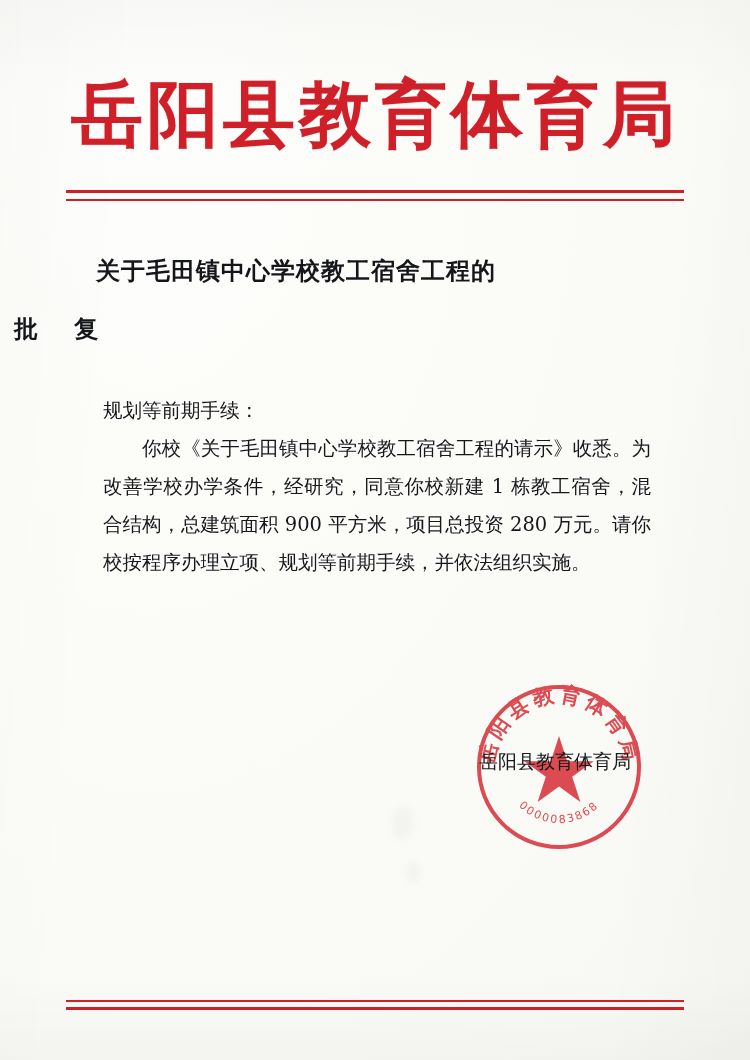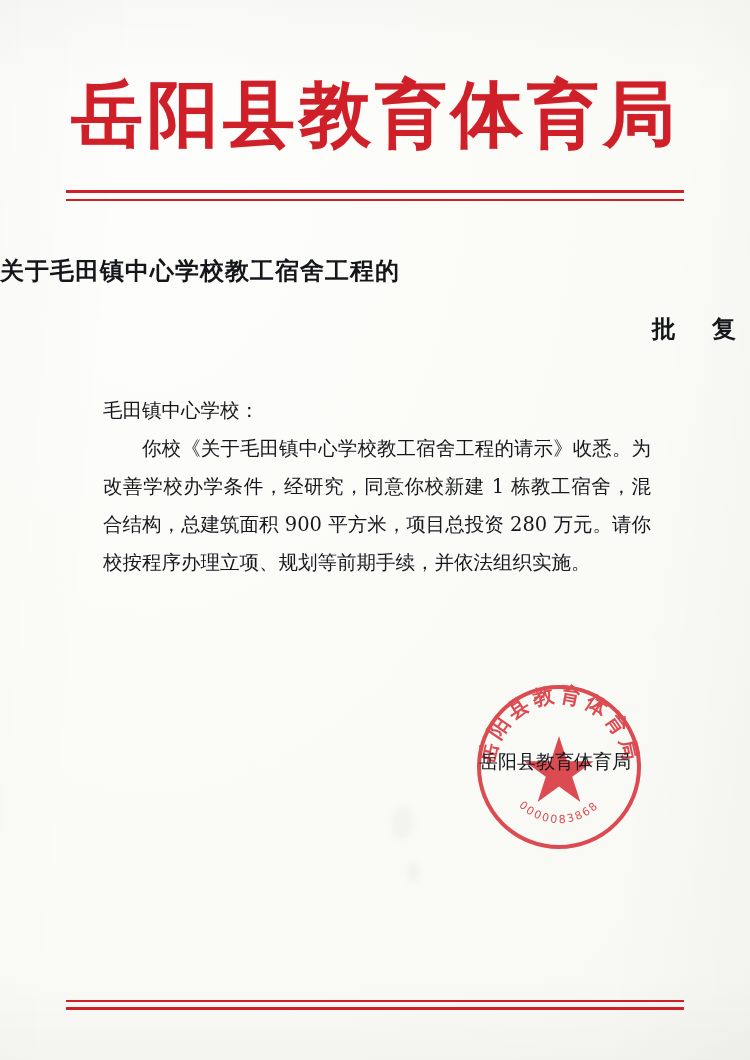--- a/index.html
+++ b/index.html
@@ -65,31 +65,32 @@
   }
   .header-rule.r1 { top: 190px; }
   .header-rule.r2 { top: 199px; height: 2px; }
 
   
   .doc-title {
     position: absolute;
     top: 255px;
     left: 0;
     width: 592px;
+    text-align: center;
     font-weight: bold;
     font-size: 24px;
     color: #15161a;
     letter-spacing: 1px;
   }
   .doc-title-2 {
     position: absolute;
     top: 313px;
     left: 0;
     width: 750px;
-    text-align: right;
+    text-align: left;
     font-weight: bold;
     font-size: 24px;
     color: #15161a;
     letter-spacing: 14px;
     text-indent: 14px;
   }
 
   
   .body-block {
     position: absolute;
@@ -156,21 +157,21 @@
   <div class="letterhead">
     <div class="letterhead-title">岳阳县教育体育局</div>
   </div>
   <div class="header-rule r1"></div>
   <div class="header-rule r2"></div>
 
   <div class="doc-title">关于毛田镇中心学校教工宿舍工程的</div>
   <div class="doc-title-2">批 复</div>
 
   <div class="body-block">
-    <p class="salutation">毛田镇中心学校：</p>
+    <p class="salutation">规划等前期手续：</p>
     <p class="para">你校《关于毛田镇中心学校教工宿舍工程的请示》收悉。为改善学校办学条件，经研究，同意你校新建 1 栋教工宿舍，混合结构，总建筑面积 900 平方米，项目总投资 280 万元。请你校按程序办理立项、规划等前期手续，并依法组织实施。</p>
   </div>
 
   <div class="seal">
     <svg width="178" height="178" viewBox="0 0 178 178" xmlns="http://www.w3.org/2000/svg">
       <g fill="none" stroke="#d5262e" stroke-width="4">
         <circle cx="89" cy="89" r="80"></circle>
       </g>
       <g fill="#d5262e">
         <polygon points="89,58 97.2,83.2 123.7,83.2 102.2,98.8 110.4,124 89,108.4 67.6,124 75.8,98.8 54.3,83.2 80.8,83.2"></polygon>

